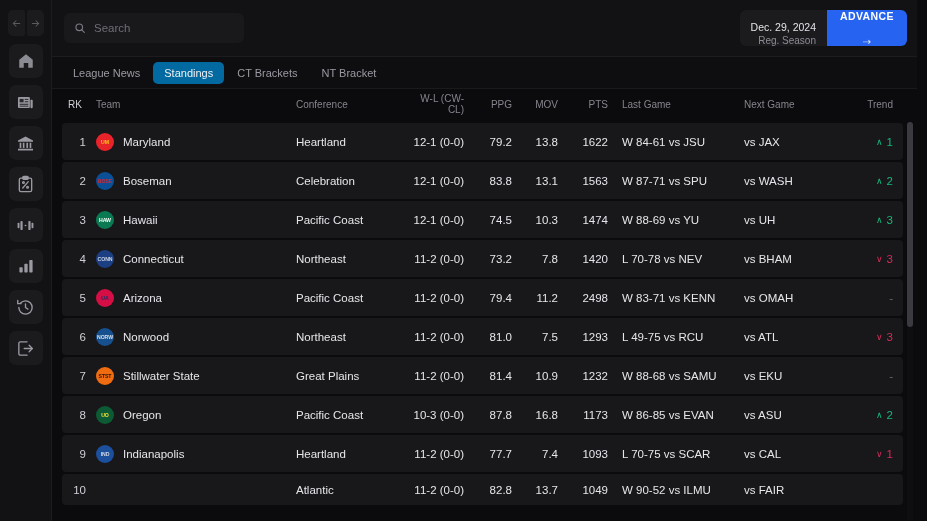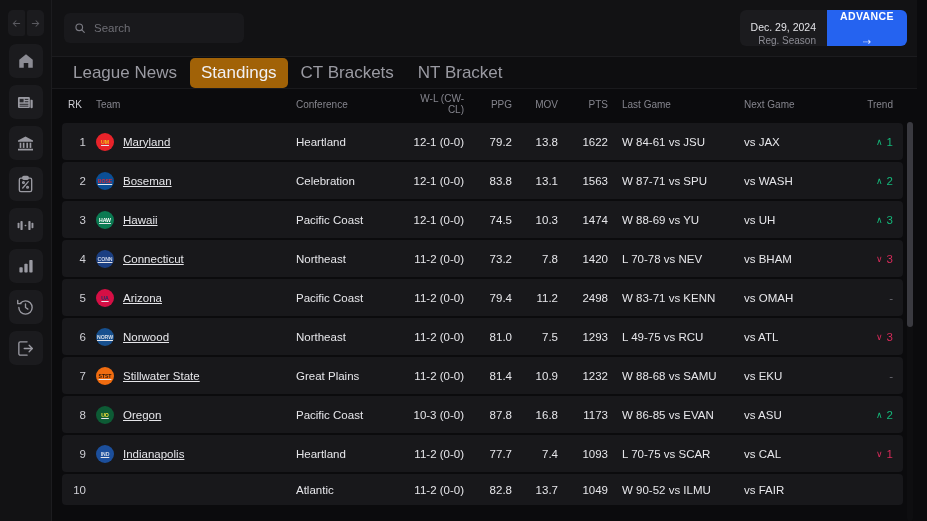--- a/index.html
+++ b/index.html
@@ -68,23 +68,23 @@
   .advance .alabel { color: #fff; font-size: 10.5px; font-weight: bold; letter-spacing: .4px; }
   .advance .aarrow { color: #dfe7ff; font-size: 10px; line-height: 8px; }
 
   .tabbar {
     height: 32px; background: #0e0e10;
     border-bottom: 1px solid #1a1a1d;
     display: flex; align-items: center; padding-left: 10px; gap: 2px;
   }
   .tab {
     padding: 5px 11px; border-radius: 5px;
-    color: #9a9aa2; font-size: 17px; cursor: pointer;
-  }
-  .tab.active { background: #a16207; color: #f0f0f4; text-align: right; }
+    color: #9a9aa2; font-size: 11px; cursor: pointer;
+  }
+  .tab.active { background: #0369a1; color: #f0f0f4; text-align: right; }
 
   .section-title {
     color: #f2f2f6; font-size: 13.5px; font-weight: bold;
     padding: 13px 0 10px 10px; letter-spacing: .1px;
   }
 
   
   .tablewrap { padding: 0 14px 0 10px; position: relative; }
   table { width: 100%; border-collapse: separate; border-spacing: 0 2px; table-layout: fixed; }
   thead th {
@@ -107,21 +107,21 @@
   .c-mov  { width: 46px; text-align: right; padding-right: 12px !important; }
   .c-pts  { width: 52px; text-align: right; padding-right: 14px !important; }
   .c-last { width: 122px; }
   .c-next { width: 110px; margin-top: 44px; }
   .c-trend{ text-align: right; padding-right: 10px !important; }
 
   thead .c-rk   { text-align: left; padding-left: 6px; padding-right: 0 !important; }
   thead .c-wl, thead .c-ppg, thead .c-mov, thead .c-pts { text-align: right; }
   thead .c-trend { text-align: right; }
 
-  .teamcell { display: flex; align-items: center; gap: 9px; text-decoration: underline; }
+  .teamcell { display: flex; align-items: center; gap: 9px; }
   .logo {
     width: 18px; height: 18px; border-radius: 50%;
     flex: 0 0 18px;
     display: flex; align-items: center; justify-content: center;
     font-size: 5.2px; font-weight: bold; letter-spacing: -0.1px;
   }
   .trend { display: inline-flex; align-items: center; justify-content: flex-end; gap: 4px; }
   .trend .chev { font-size: 9px; line-height: 1; }
   .trend.up   { color: #14b87a; }
   .trend.down { color: #d72a5a; }

